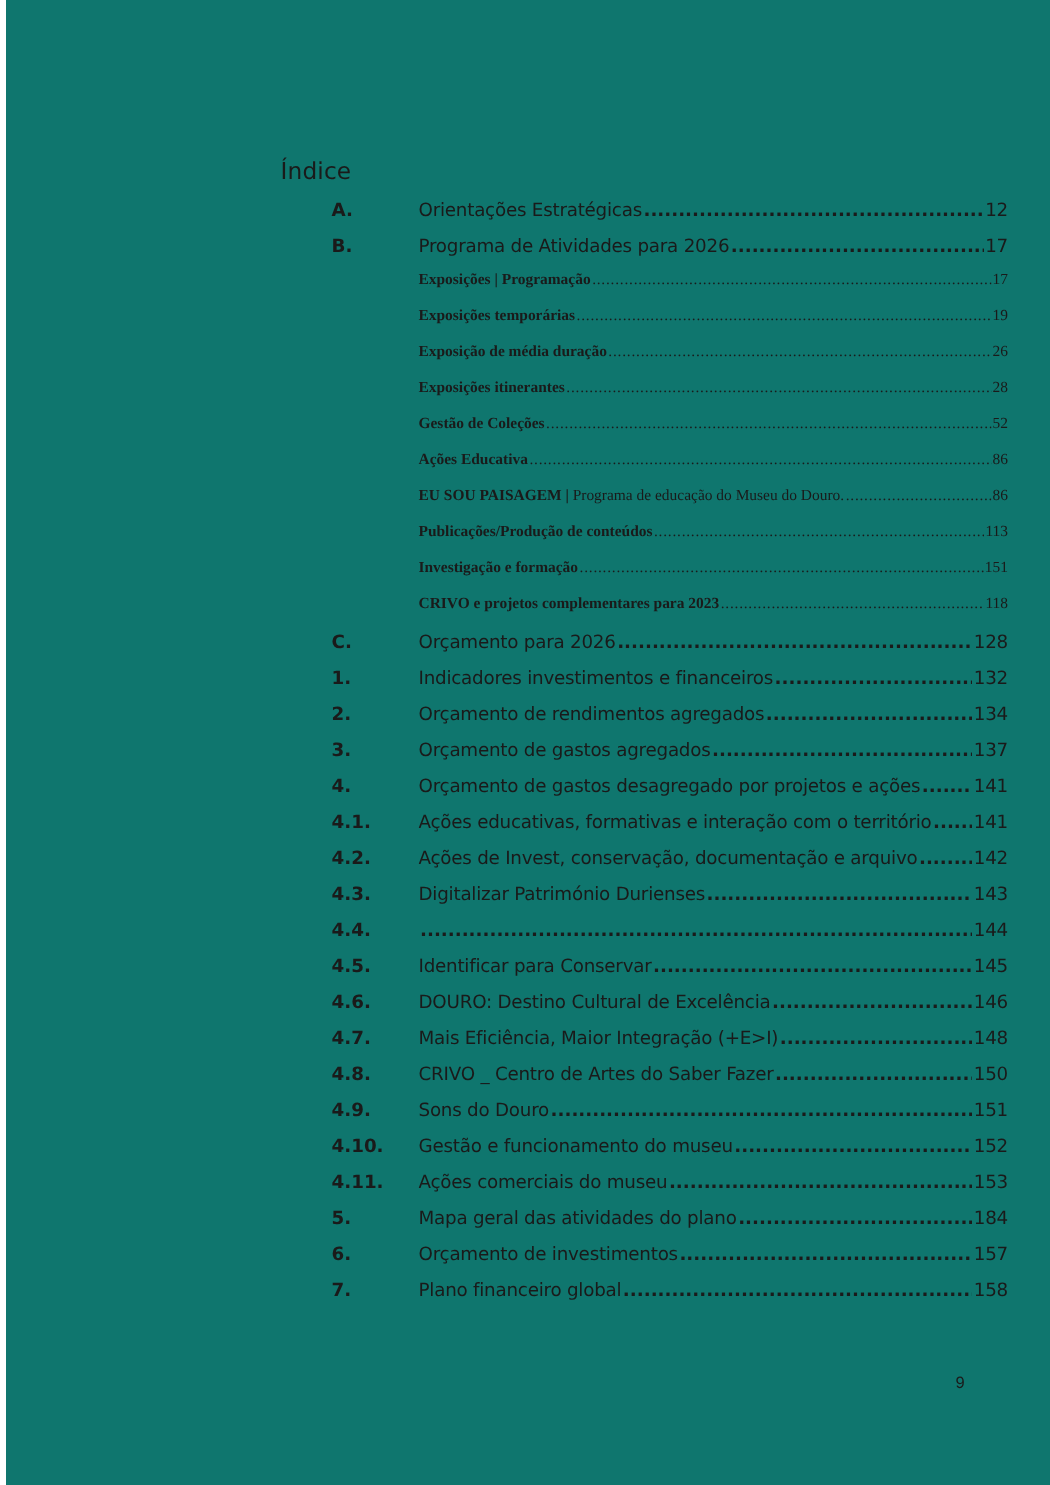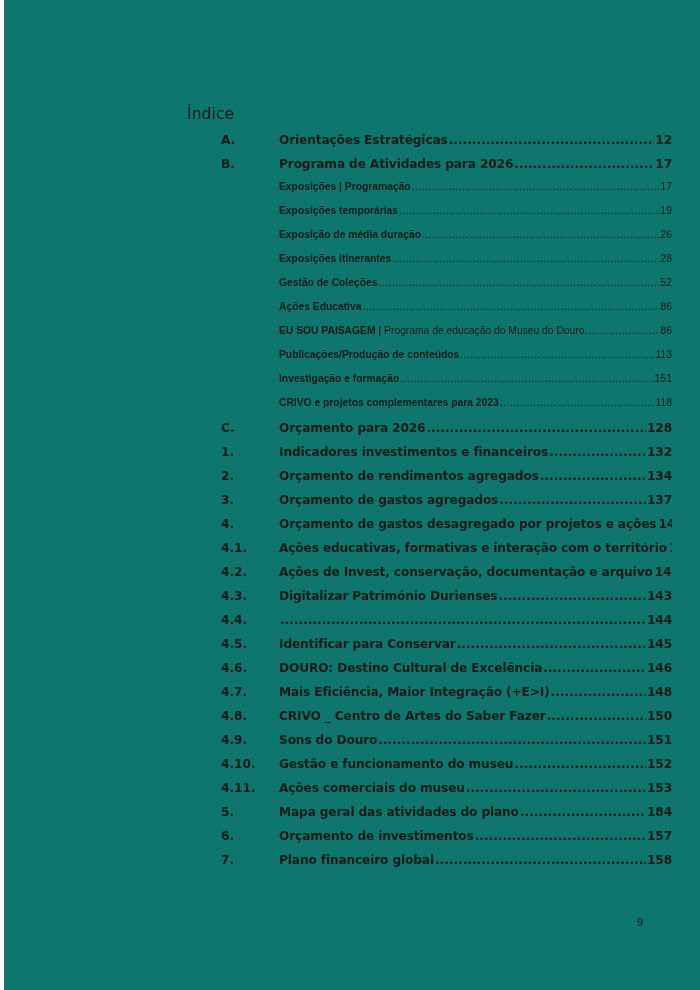--- a/index.html
+++ b/index.html
@@ -57,27 +57,27 @@
       position: absolute;
       display: flex;
       align-items: baseline;
       overflow: hidden;
     }
     .toc-row.major .entry {
       left: 275px;
       width: 393px;
       font-family: "DejaVu Sans", sans-serif;
       font-size: 12.2px;
-      font-weight: bold;
+      font-weight: normal;
       letter-spacing: -0.15px;
     }
     .toc-row.minor .entry {
       left: 275px;
       width: 393px;
-      font-family: Liberation Sans, sans-serif;
+      font-family: Liberation Serif, serif;
       font-size: 10.3px;
       font-weight: bold;
       justify-content: space-between;
     }
     .toc-row .label {
       flex: 0 0 auto;
       white-space: nowrap;
     }
     .toc-row .label .normal {
       font-weight: normal;

